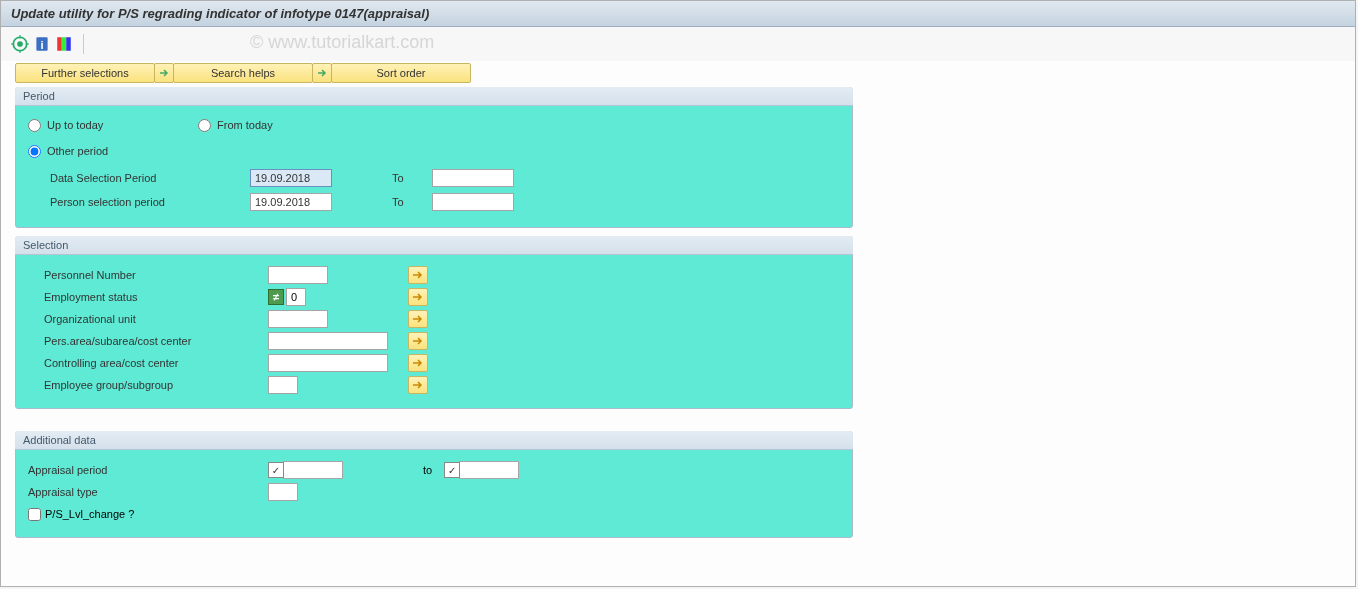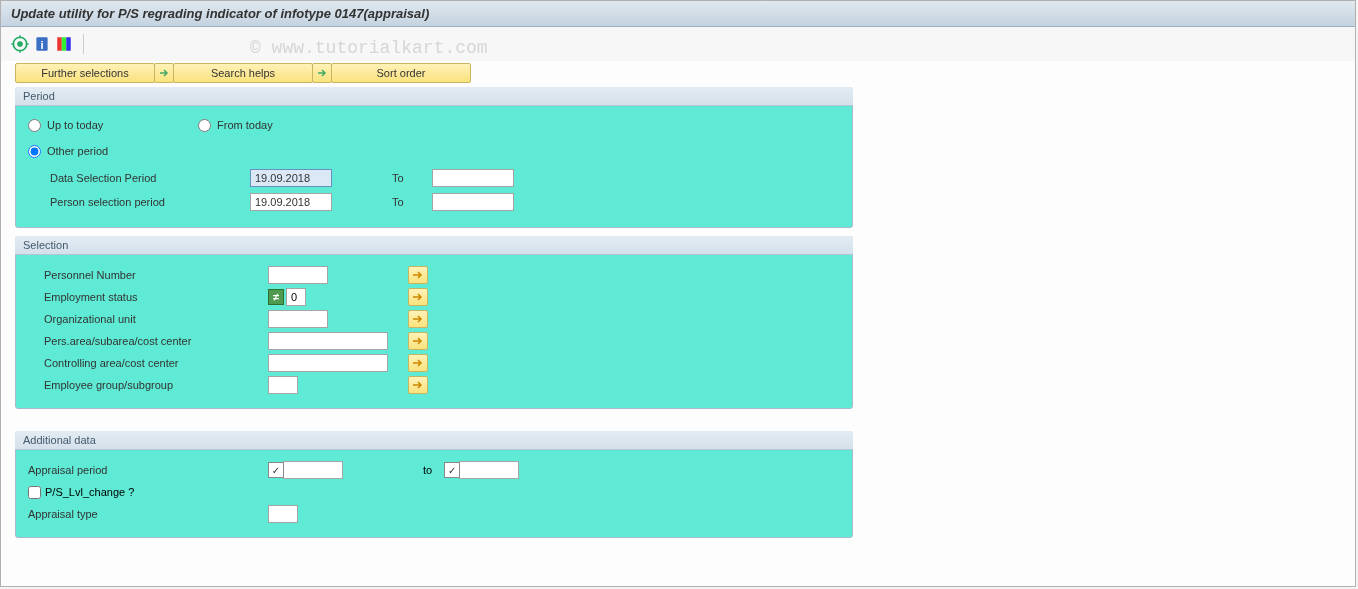--- a/index.html
+++ b/index.html
@@ -29,27 +29,27 @@
       height: 26px;
     }
     .title-text {
       font-weight: bold;
       font-style: italic;
       font-size: 13px;
       color: #333;
     }
     .watermark {
       position: absolute;
-      top: 38px;
+      top: 32px;
       left: 250px;
       color: rgba(200,200,200,0.7);
       font-size: 18px;
       pointer-events: none;
       z-index: 100;
-      font-family: Liberation Mono, monospace;
+      font-family: Liberation Sans, sans-serif;
     }
     .toolbar {
       height: 34px;
       padding: 6px 10px;
       display: flex;
       align-items: center;
       gap: 4px;
       background: #f7f7f7;
     }
     .toolbar .icon-btn {
@@ -391,23 +391,23 @@
     <div class="group-content">
       <div class="add-row">
         <div class="add-lbl">Appraisal period</div>
         <span class="check-indicator"></span>
         <input class="sel-input w60" style="margin-left: -1px;" value="">
         <span class="add-to-lbl">to</span>
         <span class="check-indicator"></span>
         <input class="sel-input w60" style="margin-left: -1px;" value="">
       </div>
       <div class="add-row">
+        <div class="add-lbl">Appraisal type</div>
+        <input class="sel-input w30" value="" style="">
+      </div>
+      <div class="add-row">
         <input type="checkbox" class="checkbox" style="">
         <span>P/S_Lvl_change ?</span>
       </div>
-      <div class="add-row">
-        <div class="add-lbl">Appraisal type</div>
-        <input class="sel-input w30" value="" style="">
-      </div>
     </div>
   </div>
 
 </div>
 
 </body></html>

